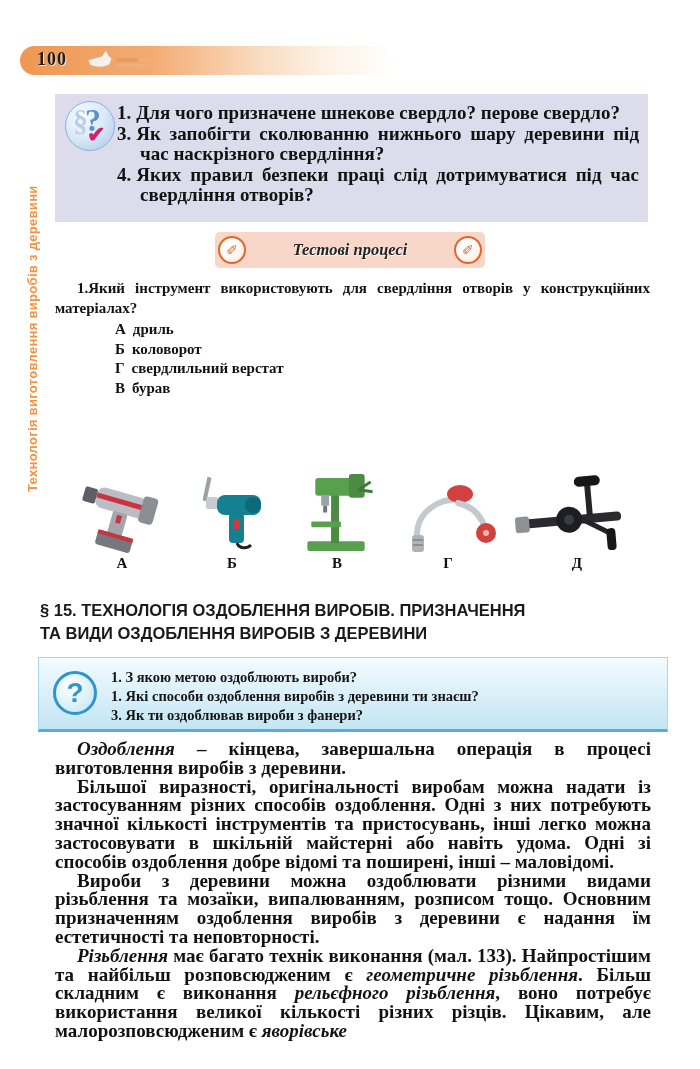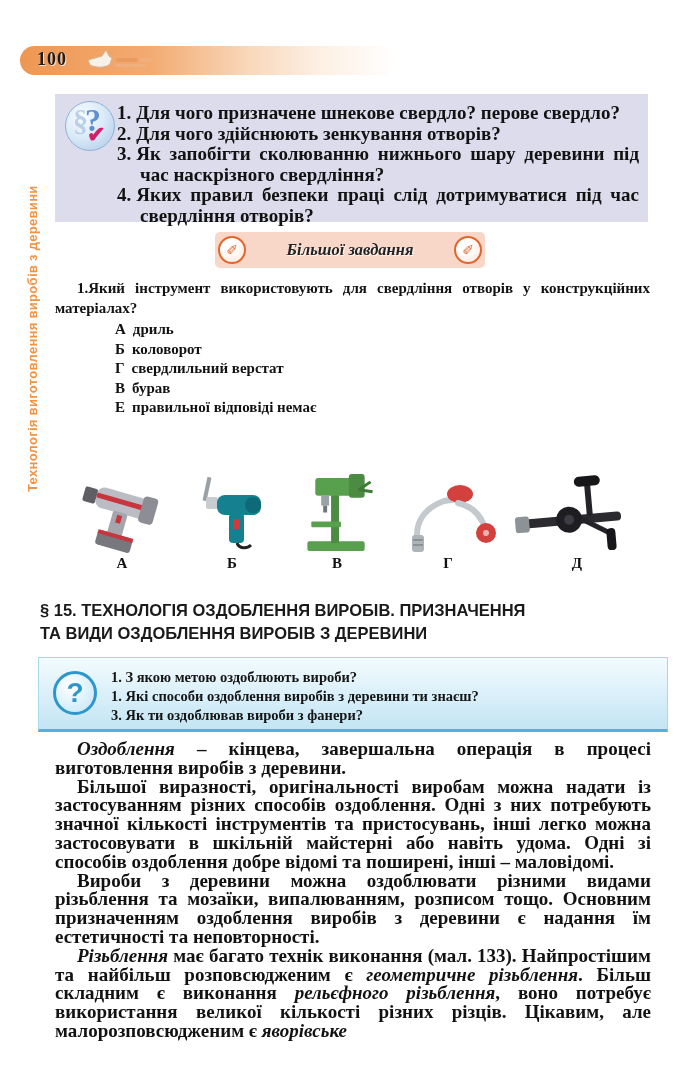--- a/index.html
+++ b/index.html
@@ -101,40 +101,38 @@
   <div class="recap">
     <div class="icon-wrap">
       <span class="qcircle">
         <span class="par">§</span>
         <span class="qm">?</span>
         <span class="chk">✔</span>
       </span>
     </div>
     <div class="recap-list">
       <div class="recap-item"><span class="n">1.</span><span>Для чого призначене шнекове свердло? перове свердло?</span></div>
-      <div class="recap-item"><span class="n">2.</span><span>Для чого здійснюють зенкування отворів?</span></div>
       <div class="recap-item"><span class="n">3.</span><span>Як запобігти сколюванню нижнього шару деревини під час наскрізного свердління?</span></div>
       <div class="recap-item"><span class="n">4.</span><span>Яких правил безпеки праці слід дотримуватися під час свердління отворів?</span></div>
     </div>
   </div>
 
   <div class="banner">
     <span class="stamp">✐</span>
-    <span class="banner-title">Більшої завдання</span>
+    <span class="banner-title">Тестові процесі</span>
     <span class="stamp">✐</span>
   </div>
 
   <div class="qblock q1">
     <p class="lead"><span class="l">1.</span><span>Який інструмент використовують для свердління отворів у конструкційних матеріалах?</span></p>
     <div class="opts">
       <div class="opt"><span class="l">А</span><span>дриль</span></div>
       <div class="opt"><span class="l">Б</span><span>коловорот</span></div>
       <div class="opt"><span class="l">Г</span><span>свердлильний верстат</span></div>
       <div class="opt"><span class="l">В</span><span>бурав</span></div>
-      <div class="opt"><span class="l">Е</span><span>правильної відповіді немає</span></div>
     </div>
   </div>
 
 
   <div class="tools">
 
     <div class="tool tA">
       <svg width="92" height="78" viewBox="0 0 92 78">
         <g transform="rotate(16 46 38)">
           <rect x="4" y="22" width="13" height="15" rx="2" fill="#5e5e64"></rect>

